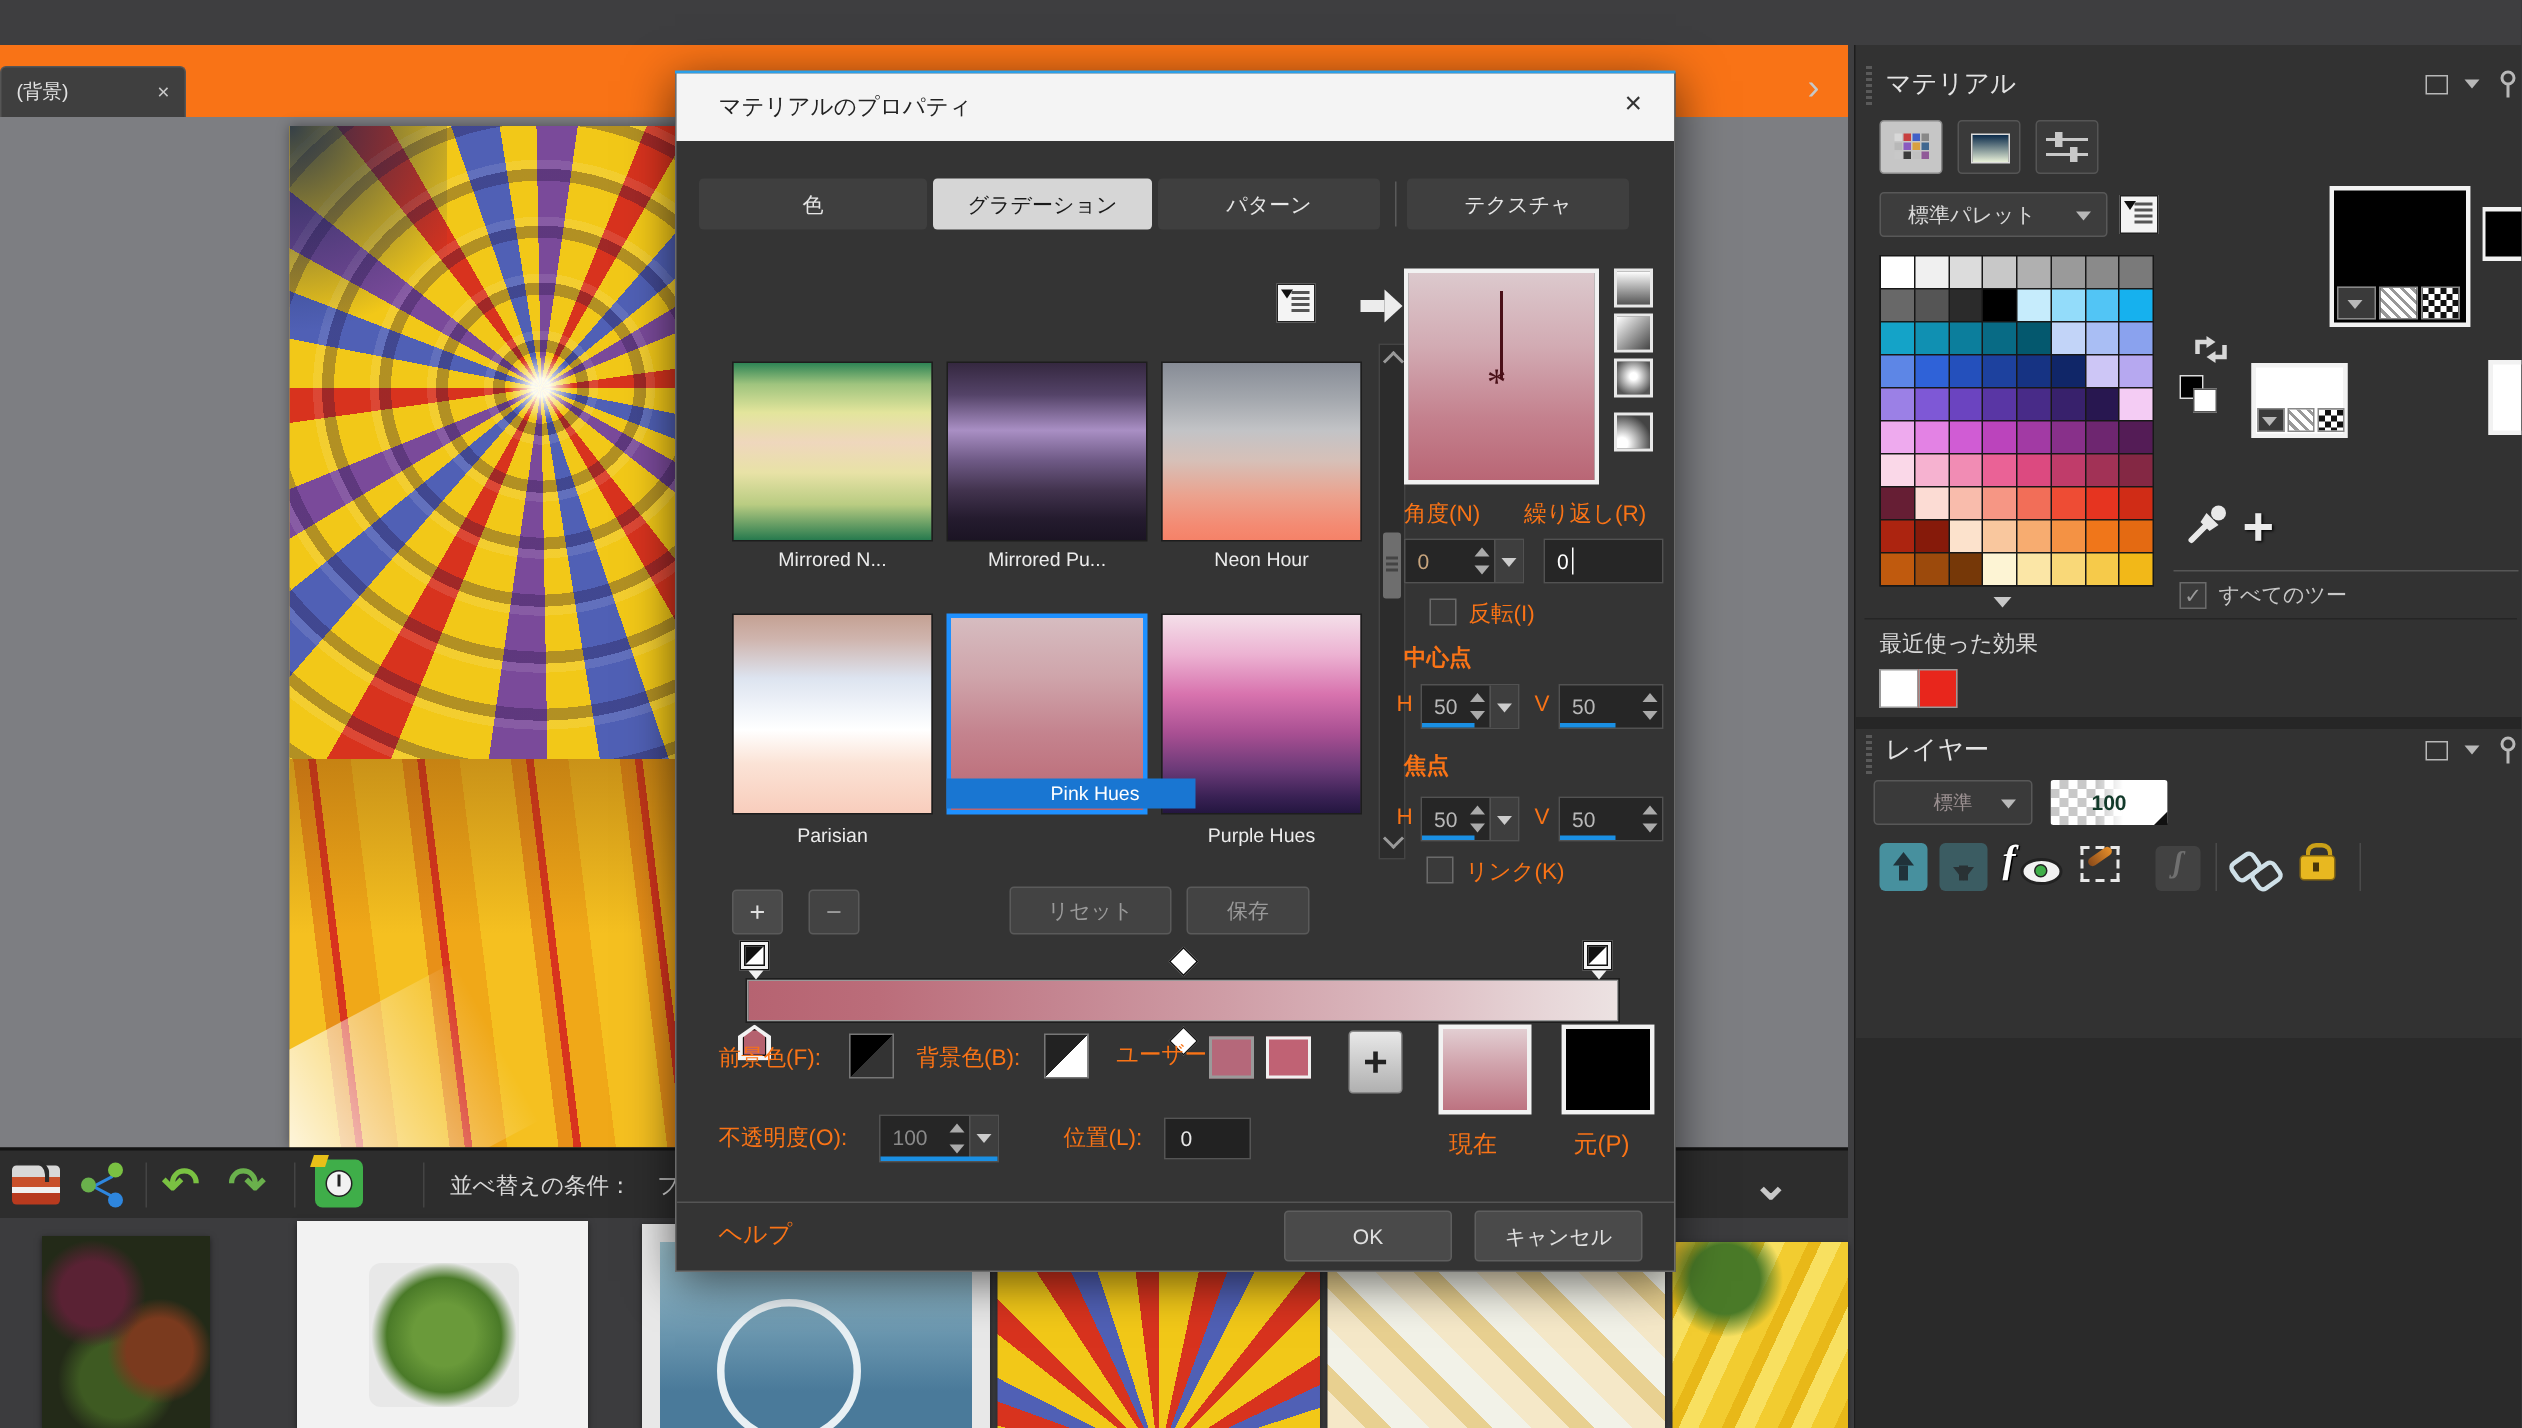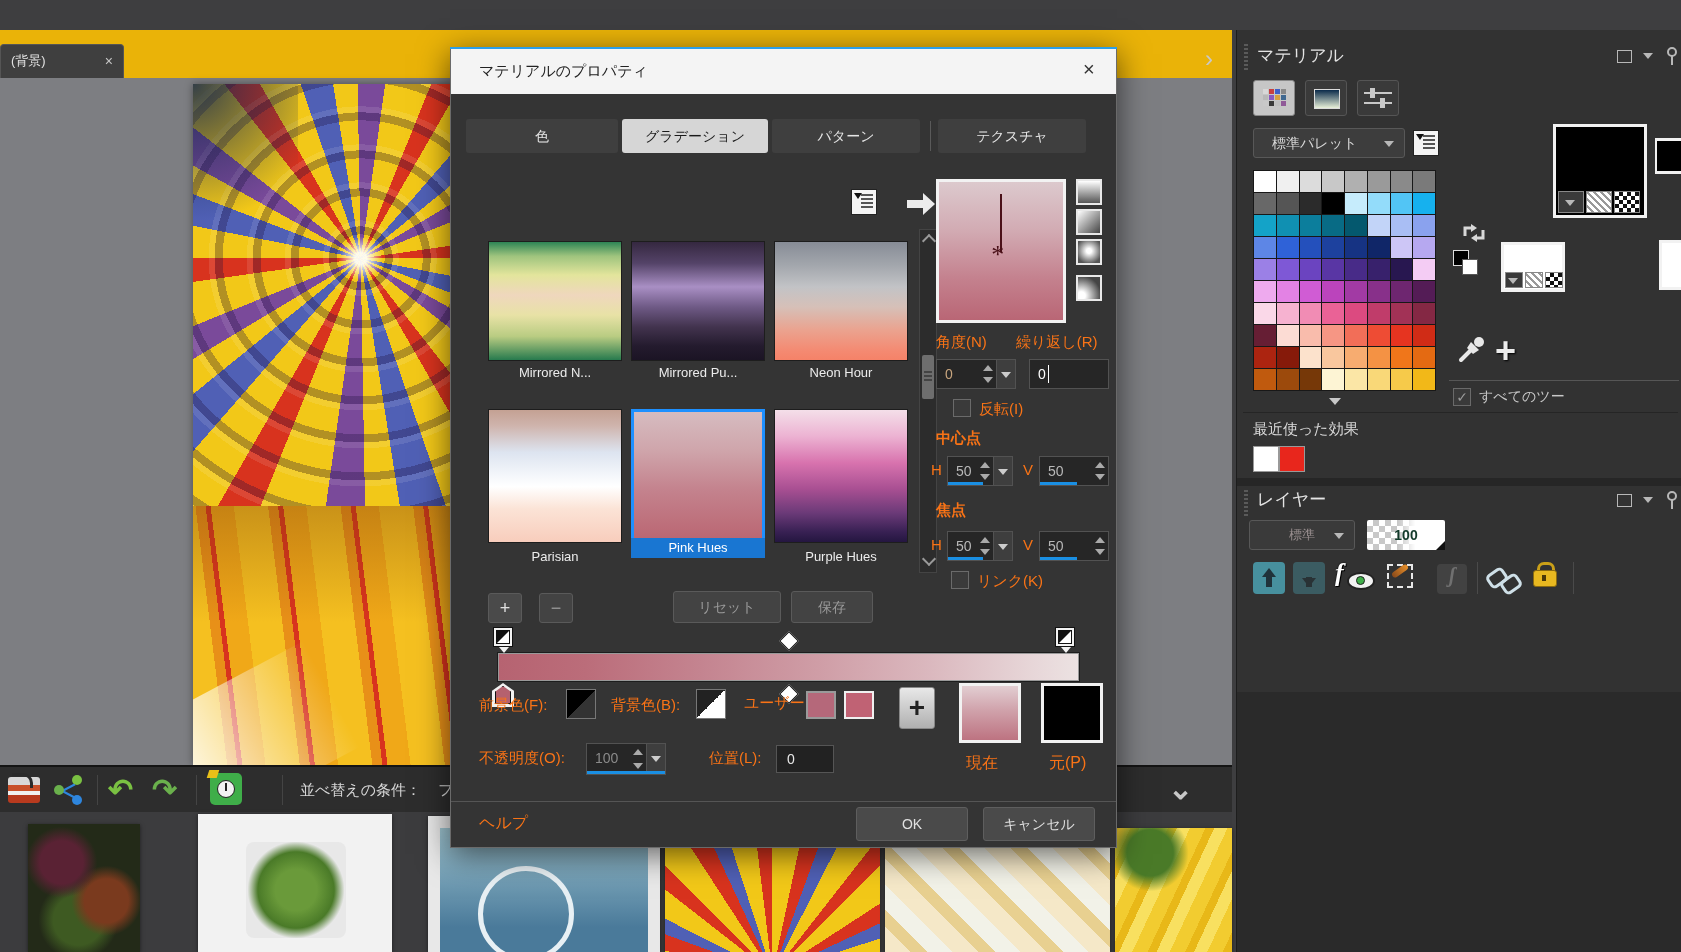--- a/index.html
+++ b/index.html
@@ -14,21 +14,21 @@
   #ic-target{left:26px;border:2px solid #cfcfcf;border-radius:50%;width:14px;height:14px;}
   #ic-target i{position:absolute;left:4px;top:4px;width:4px;height:4px;background:#cfcfcf;border-radius:50%;}
   #ic-11{left:84px;border:1px solid #9a9a9a;color:#d8d8d8;font-size:10px;line-height:18px;text-align:center;border-radius:3px;}
   #ic-dim{left:176px;background:#4a4a4a;border-radius:3px;opacity:.55;}
   #ic-dice{left:214px;background:#222;border:1px solid #777;border-radius:4px;}
   #ic-dice i{position:absolute;width:4px;height:4px;border-radius:50%;background:#e8e8e8;}
   #ic-grid{left:250px;}
   #ic-grid i{position:absolute;width:8px;height:8px;border:1px solid #bdbdbd;background:#3a3a3a;}
 
   
-  #tabbar{left:0;top:30px;width:1232px;height:48px;background:#eab308;border-bottom:1px solid #1a1a1a;}
+  #tabbar{left:0;top:30px;width:1232px;height:48px;background:#f97316;border-bottom:1px solid #1a1a1a;}
   #doctab{left:0;top:14px;width:124px;height:34px;background:#3f3f3f;border:1px solid #555;border-bottom:none;
     border-radius:4px 4px 0 0;font-size:13px;color:#e2e2e2;line-height:32px;padding-left:10px;box-sizing:border-box;}
   #doctab .x{position:absolute;right:10px;top:0;color:#c8c8c8;font-size:14px;cursor:default;}
 
   
   #canvas{left:0;top:78px;width:1232px;height:687px;background:#7d7e82;}
   #photo{left:193px;top:6px;width:262px;height:681px;background:#caa23a;overflow:hidden;box-shadow:0 0 8px rgba(0,0,0,.4);}
   #photo .balloon-top{position:absolute;left:0;top:0;right:0;height:64%;
     background:
       radial-gradient(circle at 64% 40%, rgba(255,255,245,.95) 0 6px, rgba(255,255,245,0) 22px),
@@ -544,21 +544,21 @@
     <div class="abs gthumb gth0" style="left:37px;top:192px;"></div>
     <div class="abs gthumb gth1" style="left:180px;top:192px;"></div>
     <div class="abs gthumb gth2" style="left:323px;top:192px;"></div>
     <div class="abs glabel" style="left:37px;top:314px;">Mirrored N...</div>
     <div class="abs glabel" style="left:180px;top:314px;">Mirrored Pu...</div>
     <div class="abs glabel" style="left:323px;top:314px;">Neon Hour</div>
     <div class="abs gthumb row2 gth3" style="left:37px;top:360px;"></div>
     <div class="abs gthumb row2 gth4 selected" style="left:180px;top:360px;"></div>
     <div class="abs gthumb row2 gth5" style="left:323px;top:360px;"></div>
     <div class="abs glabel" style="left:37px;top:498px;">Parisian</div>
-    <div class="abs glabel selected" style="left:180px;top:489px;">Pink Hues</div>
+    <div class="abs glabel selected" style="left:180px;top:470px;padding-left:32px;">Pink Hues</div>
     <div class="abs glabel" style="left:323px;top:498px;">Purple Hues</div>
 
     <div class="abs" id="gscroll">
       <i class="abs chev up" style="left:4px;top:6px;"></i>
       <div class="abs" id="gscroll-thumb">
           <i></i>
         </div>
       <i class="abs chev down" style="left:4px;bottom:8px;"></i>
     </div>
 

